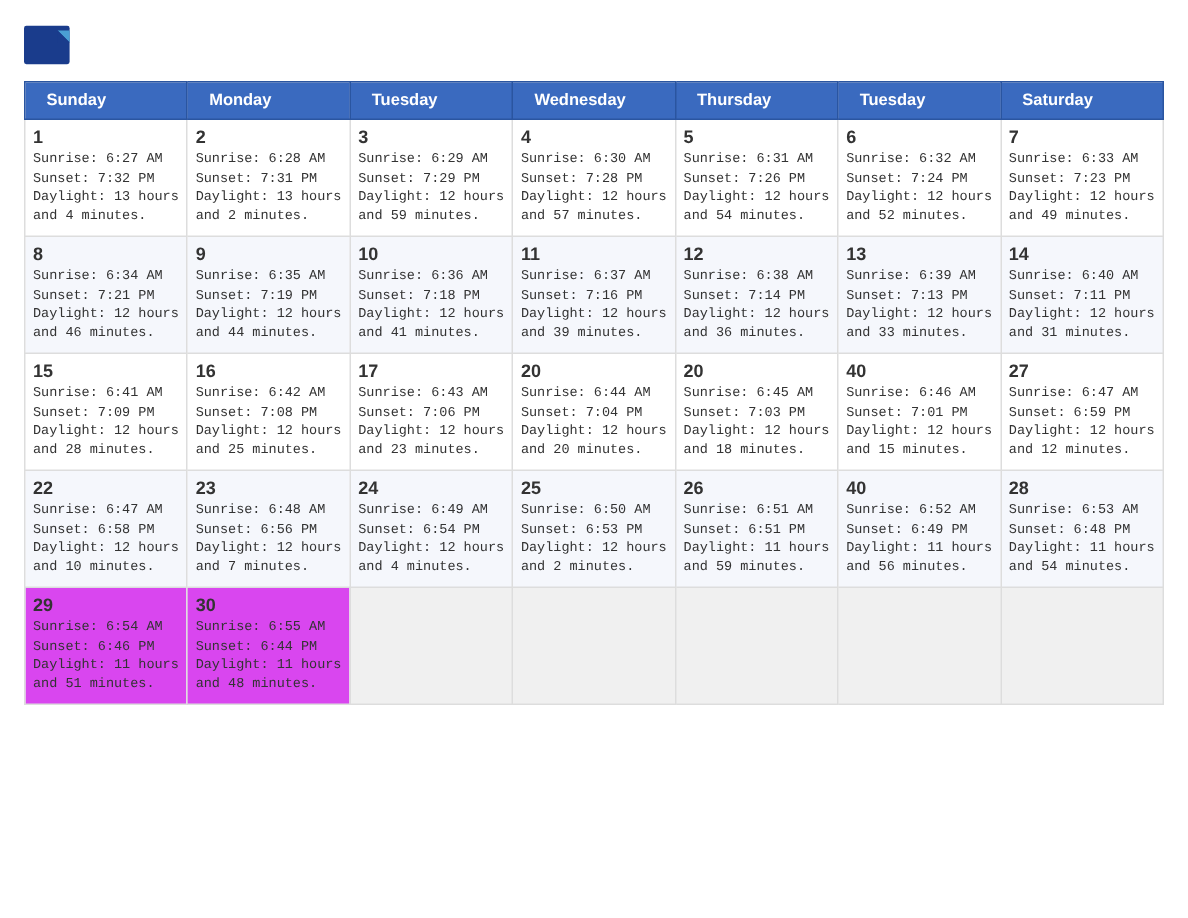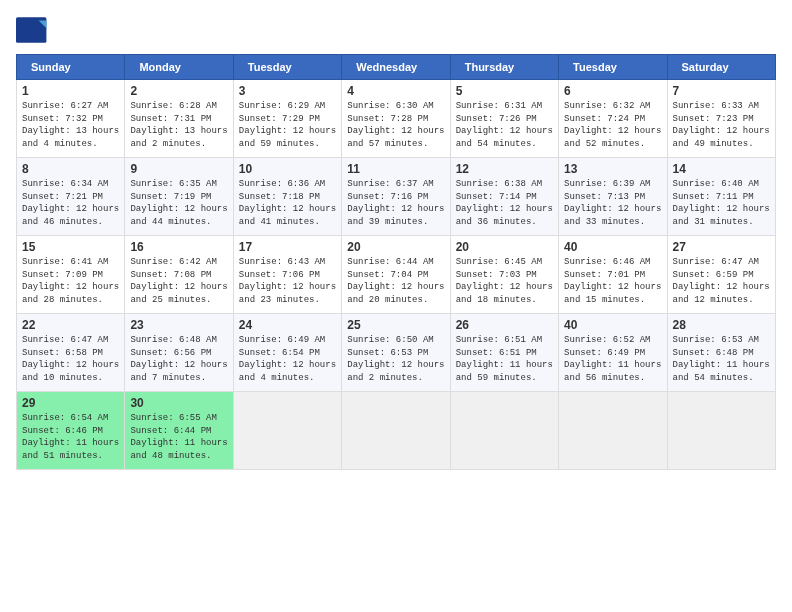--- a/index.html
+++ b/index.html
@@ -63,21 +63,21 @@
       border: 1px solid #ddd;
       width: calc(100% / 7);
       height: 78px;
       color: #333;
       background: #fff;
     }
     .calendar tr:nth-child(even) td {
       background: #f5f7fc;
     }
     .calendar tr.last-row td {
-      background: #86efac;
+      background: #d946ef;
     }
     .day-number {
       font-size: 12px;
       font-weight: bold;
       display: block;
       margin-bottom: 2px;
     }
     .day-info {
       font-size: 9px;
       line-height: 1.4;

